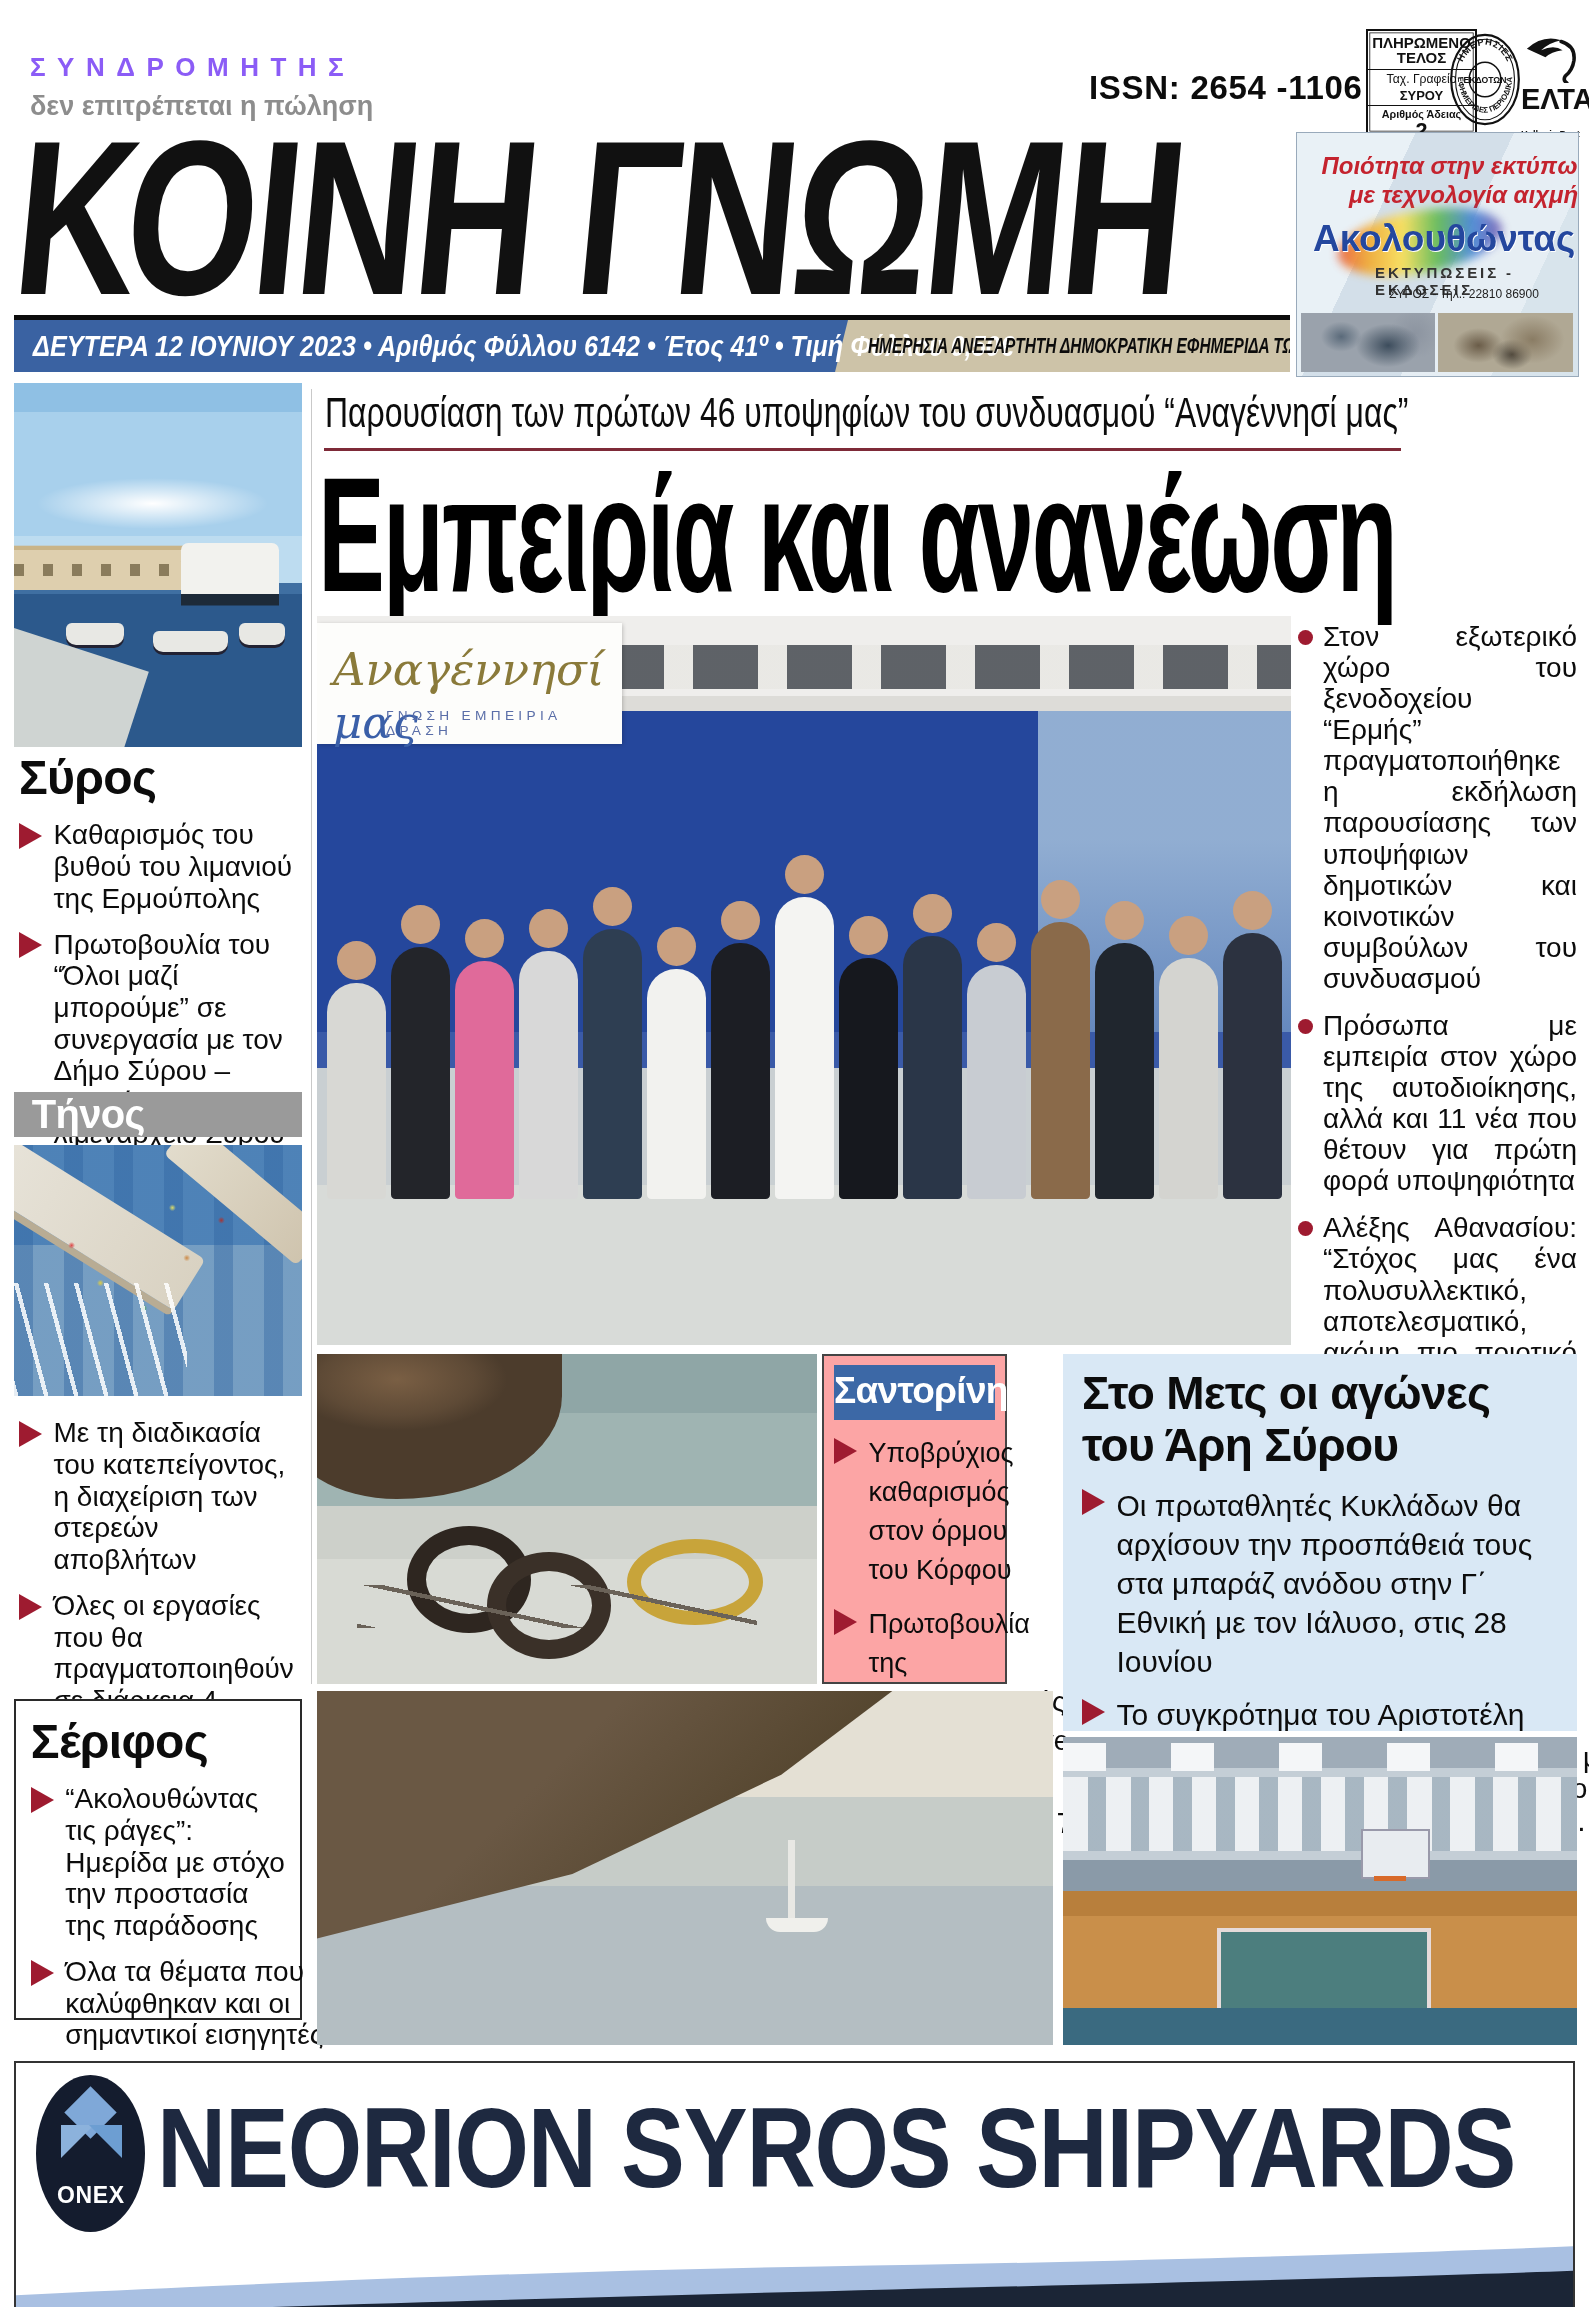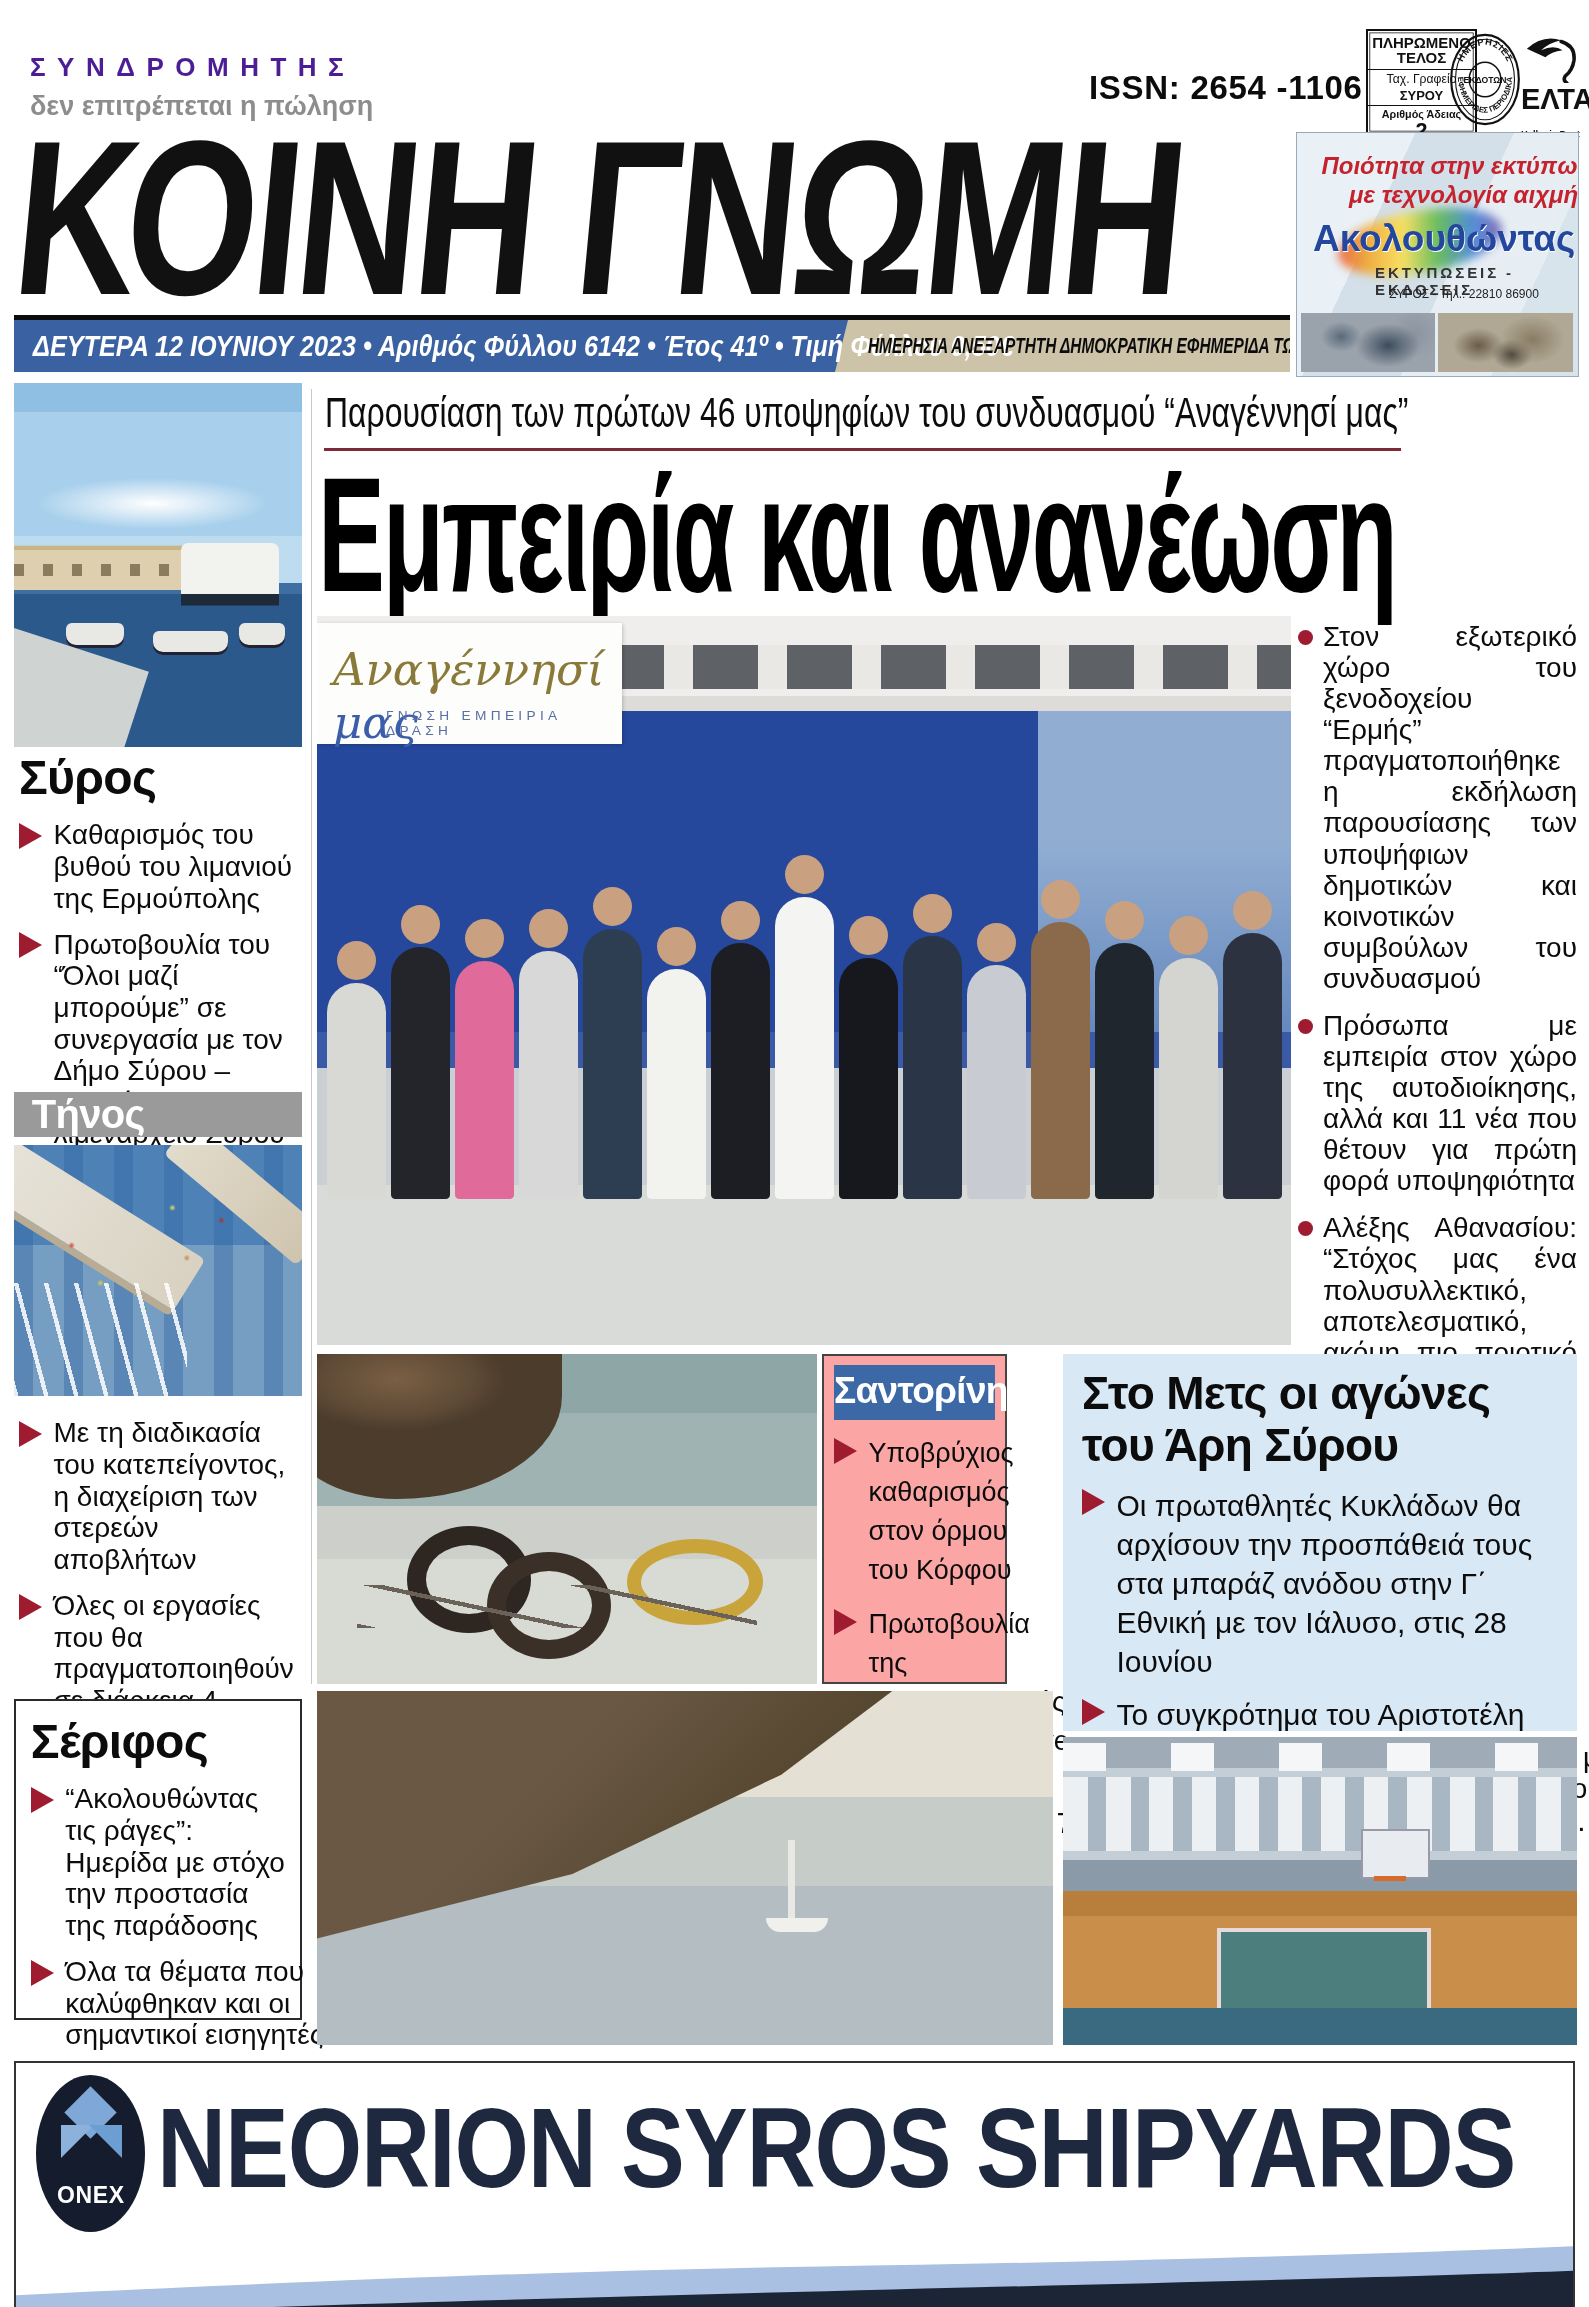--- a/index.html
+++ b/index.html
@@ -1,21 +1,21 @@
 <!DOCTYPE html>
 <html style="font-size:11.5px"><head>
 <meta charset="utf-8">
 <style>
   html,body{margin:0;padding:0;background:#888;}
   .page{position:relative;width:1590px;height:2307px;background:#fff;overflow:hidden;
         font-family:"Liberation Sans","DejaVu Sans",sans-serif;color:#111;}
   .abs{position:absolute;}
 
   
-  .sub-label{left:30px;top:52px;font-size:26px;font-weight:bold;letter-spacing:11.5px;color:#4c1d95;}
+  .sub-label{left:30px;top:52px;font-size:26px;font-weight:bold;letter-spacing:11.5px;color:#8b5cf6;}
   .sub-note{left:30px;top:91px;font-size:27px;font-weight:bold;color:#8d8d8d;}
   .issn{left:1089px;top:69px;font-size:33px;font-weight:bold;color:#0c0c0c;letter-spacing:0.7px;}
 
   .postal{left:1338px;top:29px;width:107px;height:102px;border:2.9px solid #111;background:#fff;
           box-shadow:0 0 0 1.4px #fff inset,0 0 0 2.2px #111 inset;font-weight:bold;text-align:center;margin-left:28px;}
   .postal .r1{font-size:15px;line-height:1.05;padding-top:3.6px;border-bottom:1.4px solid #111;padding-bottom:2.9px;}
   .postal .r2{font-size:12.2px;font-weight:normal;padding-top:2.2px;}
   .postal .r3{font-size:13px;padding:1.4px 0 2.9px;border-bottom:1.4px solid #111;}
   .postal .r4{font-size:10.8px;font-weight:bold;padding-top:1.4px;}
   .postal .r5{font-size:21.6px;line-height:1;}

